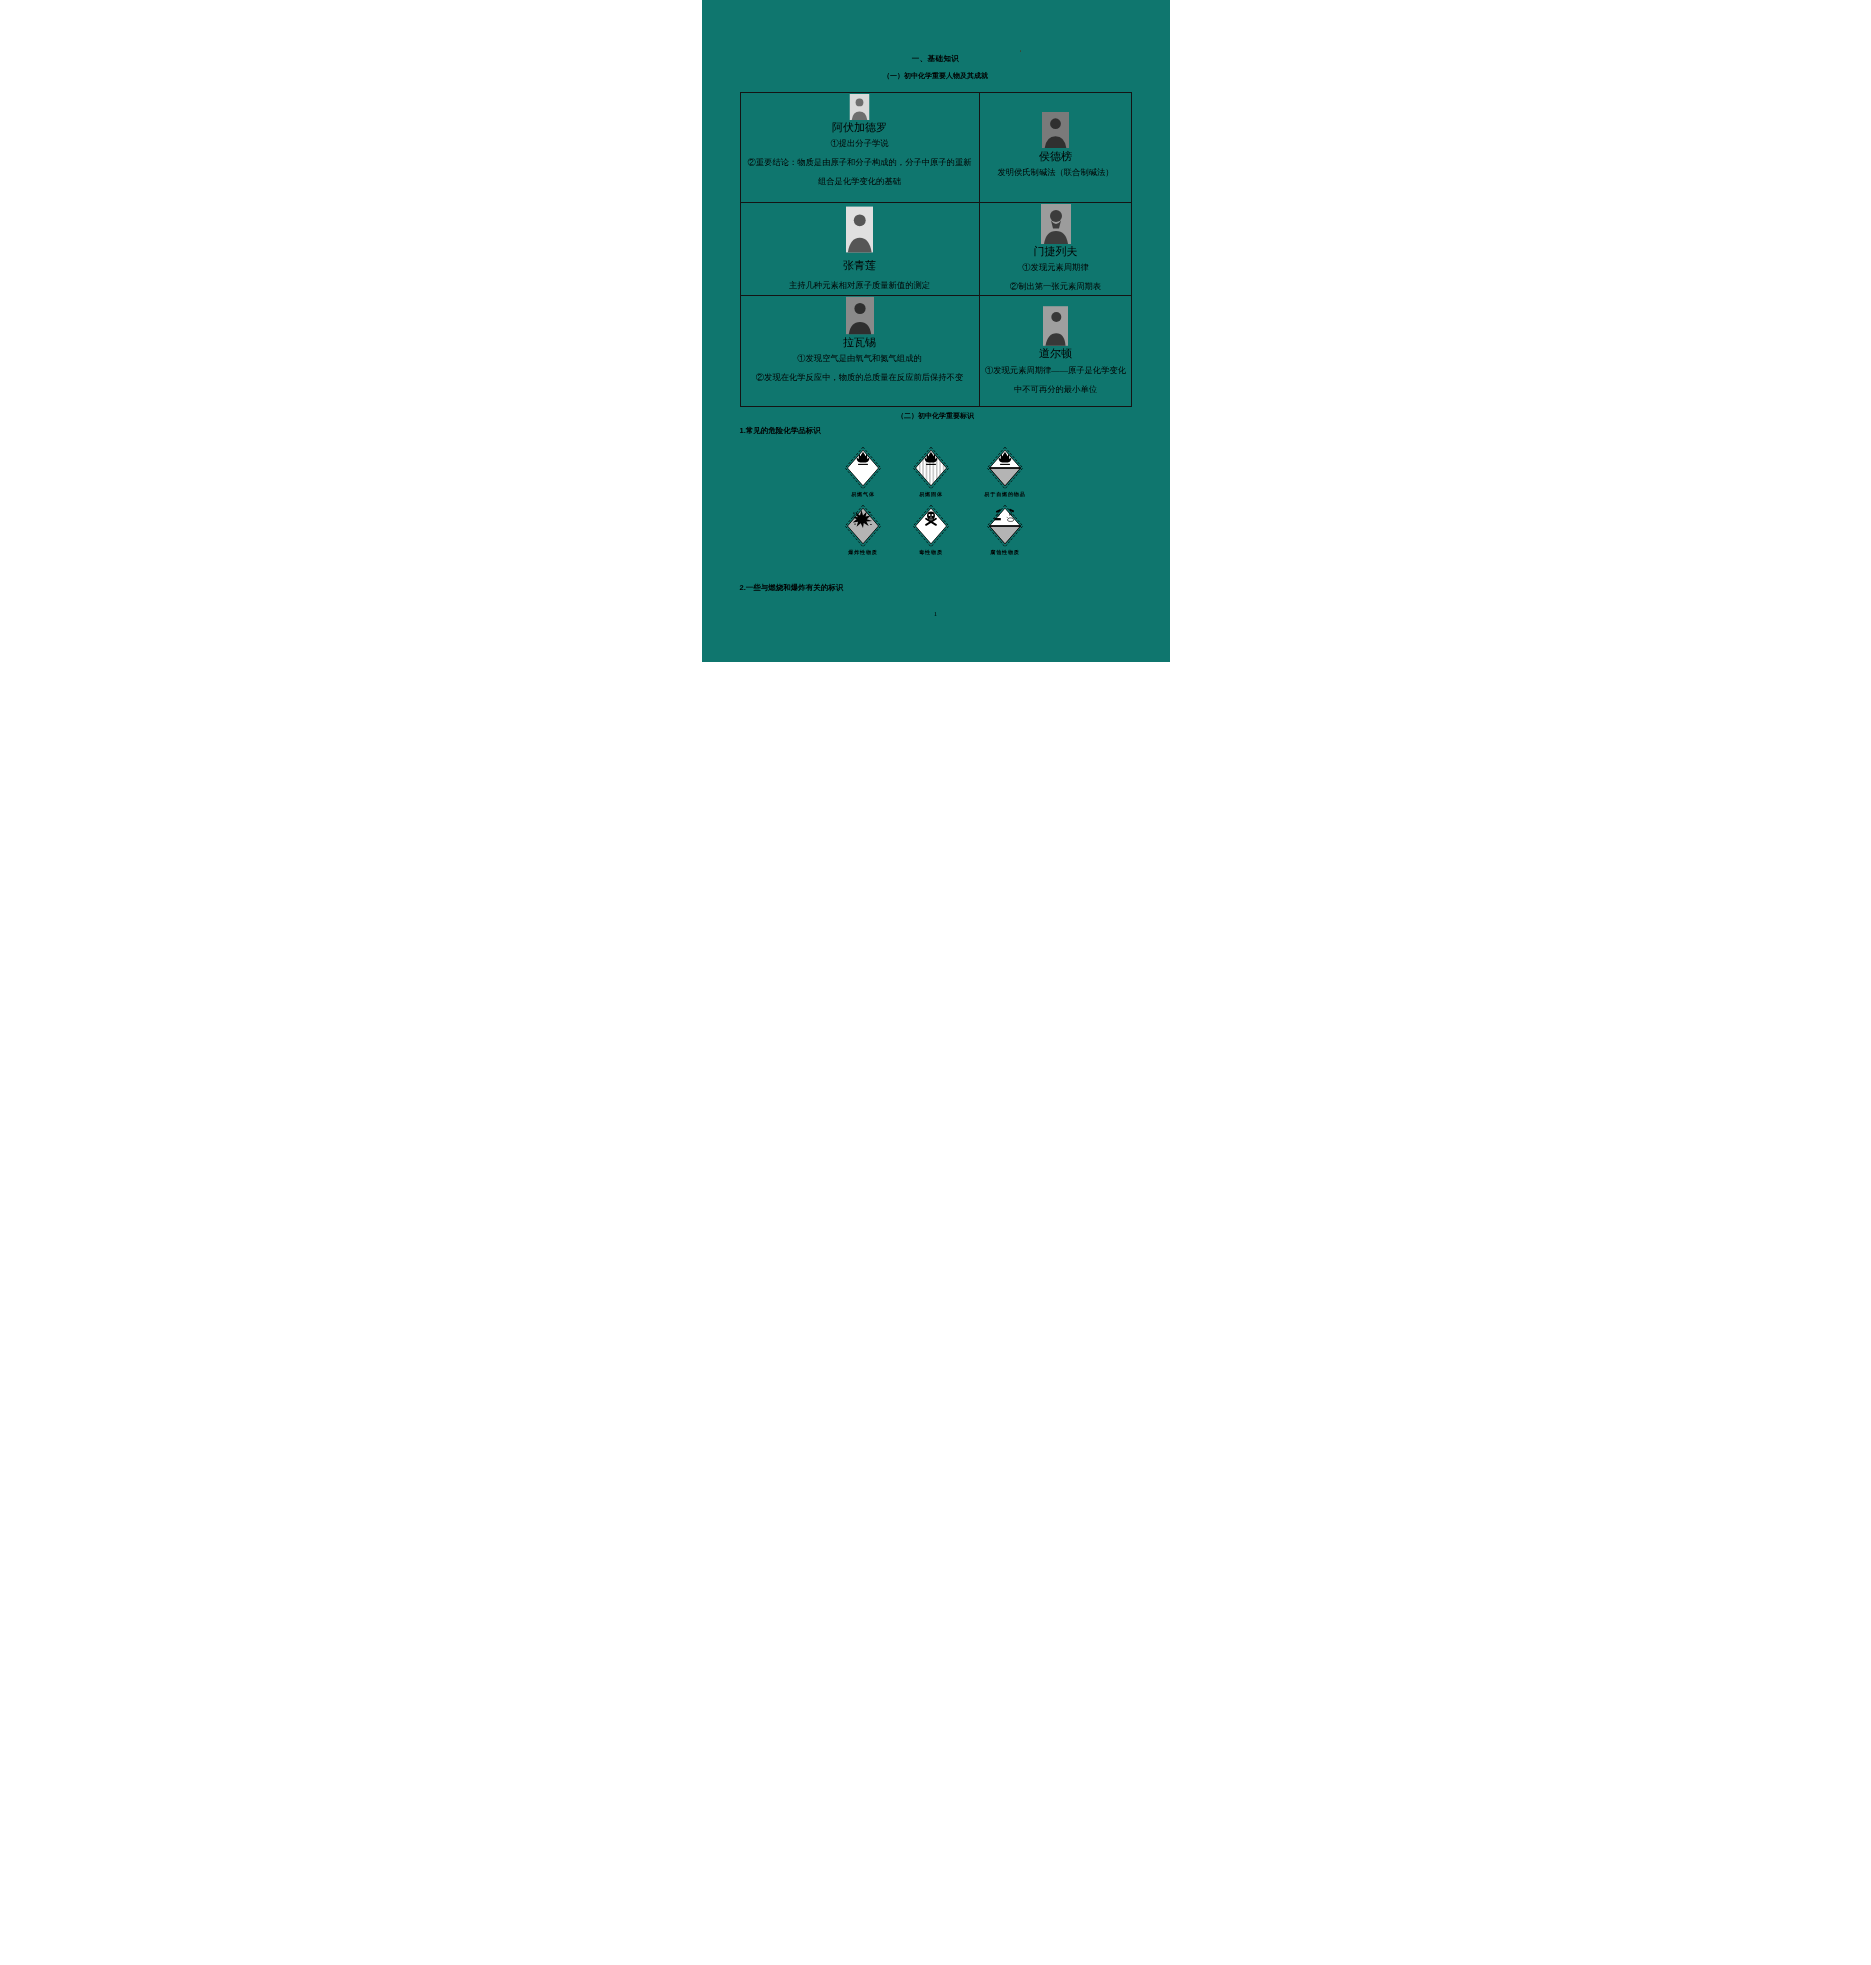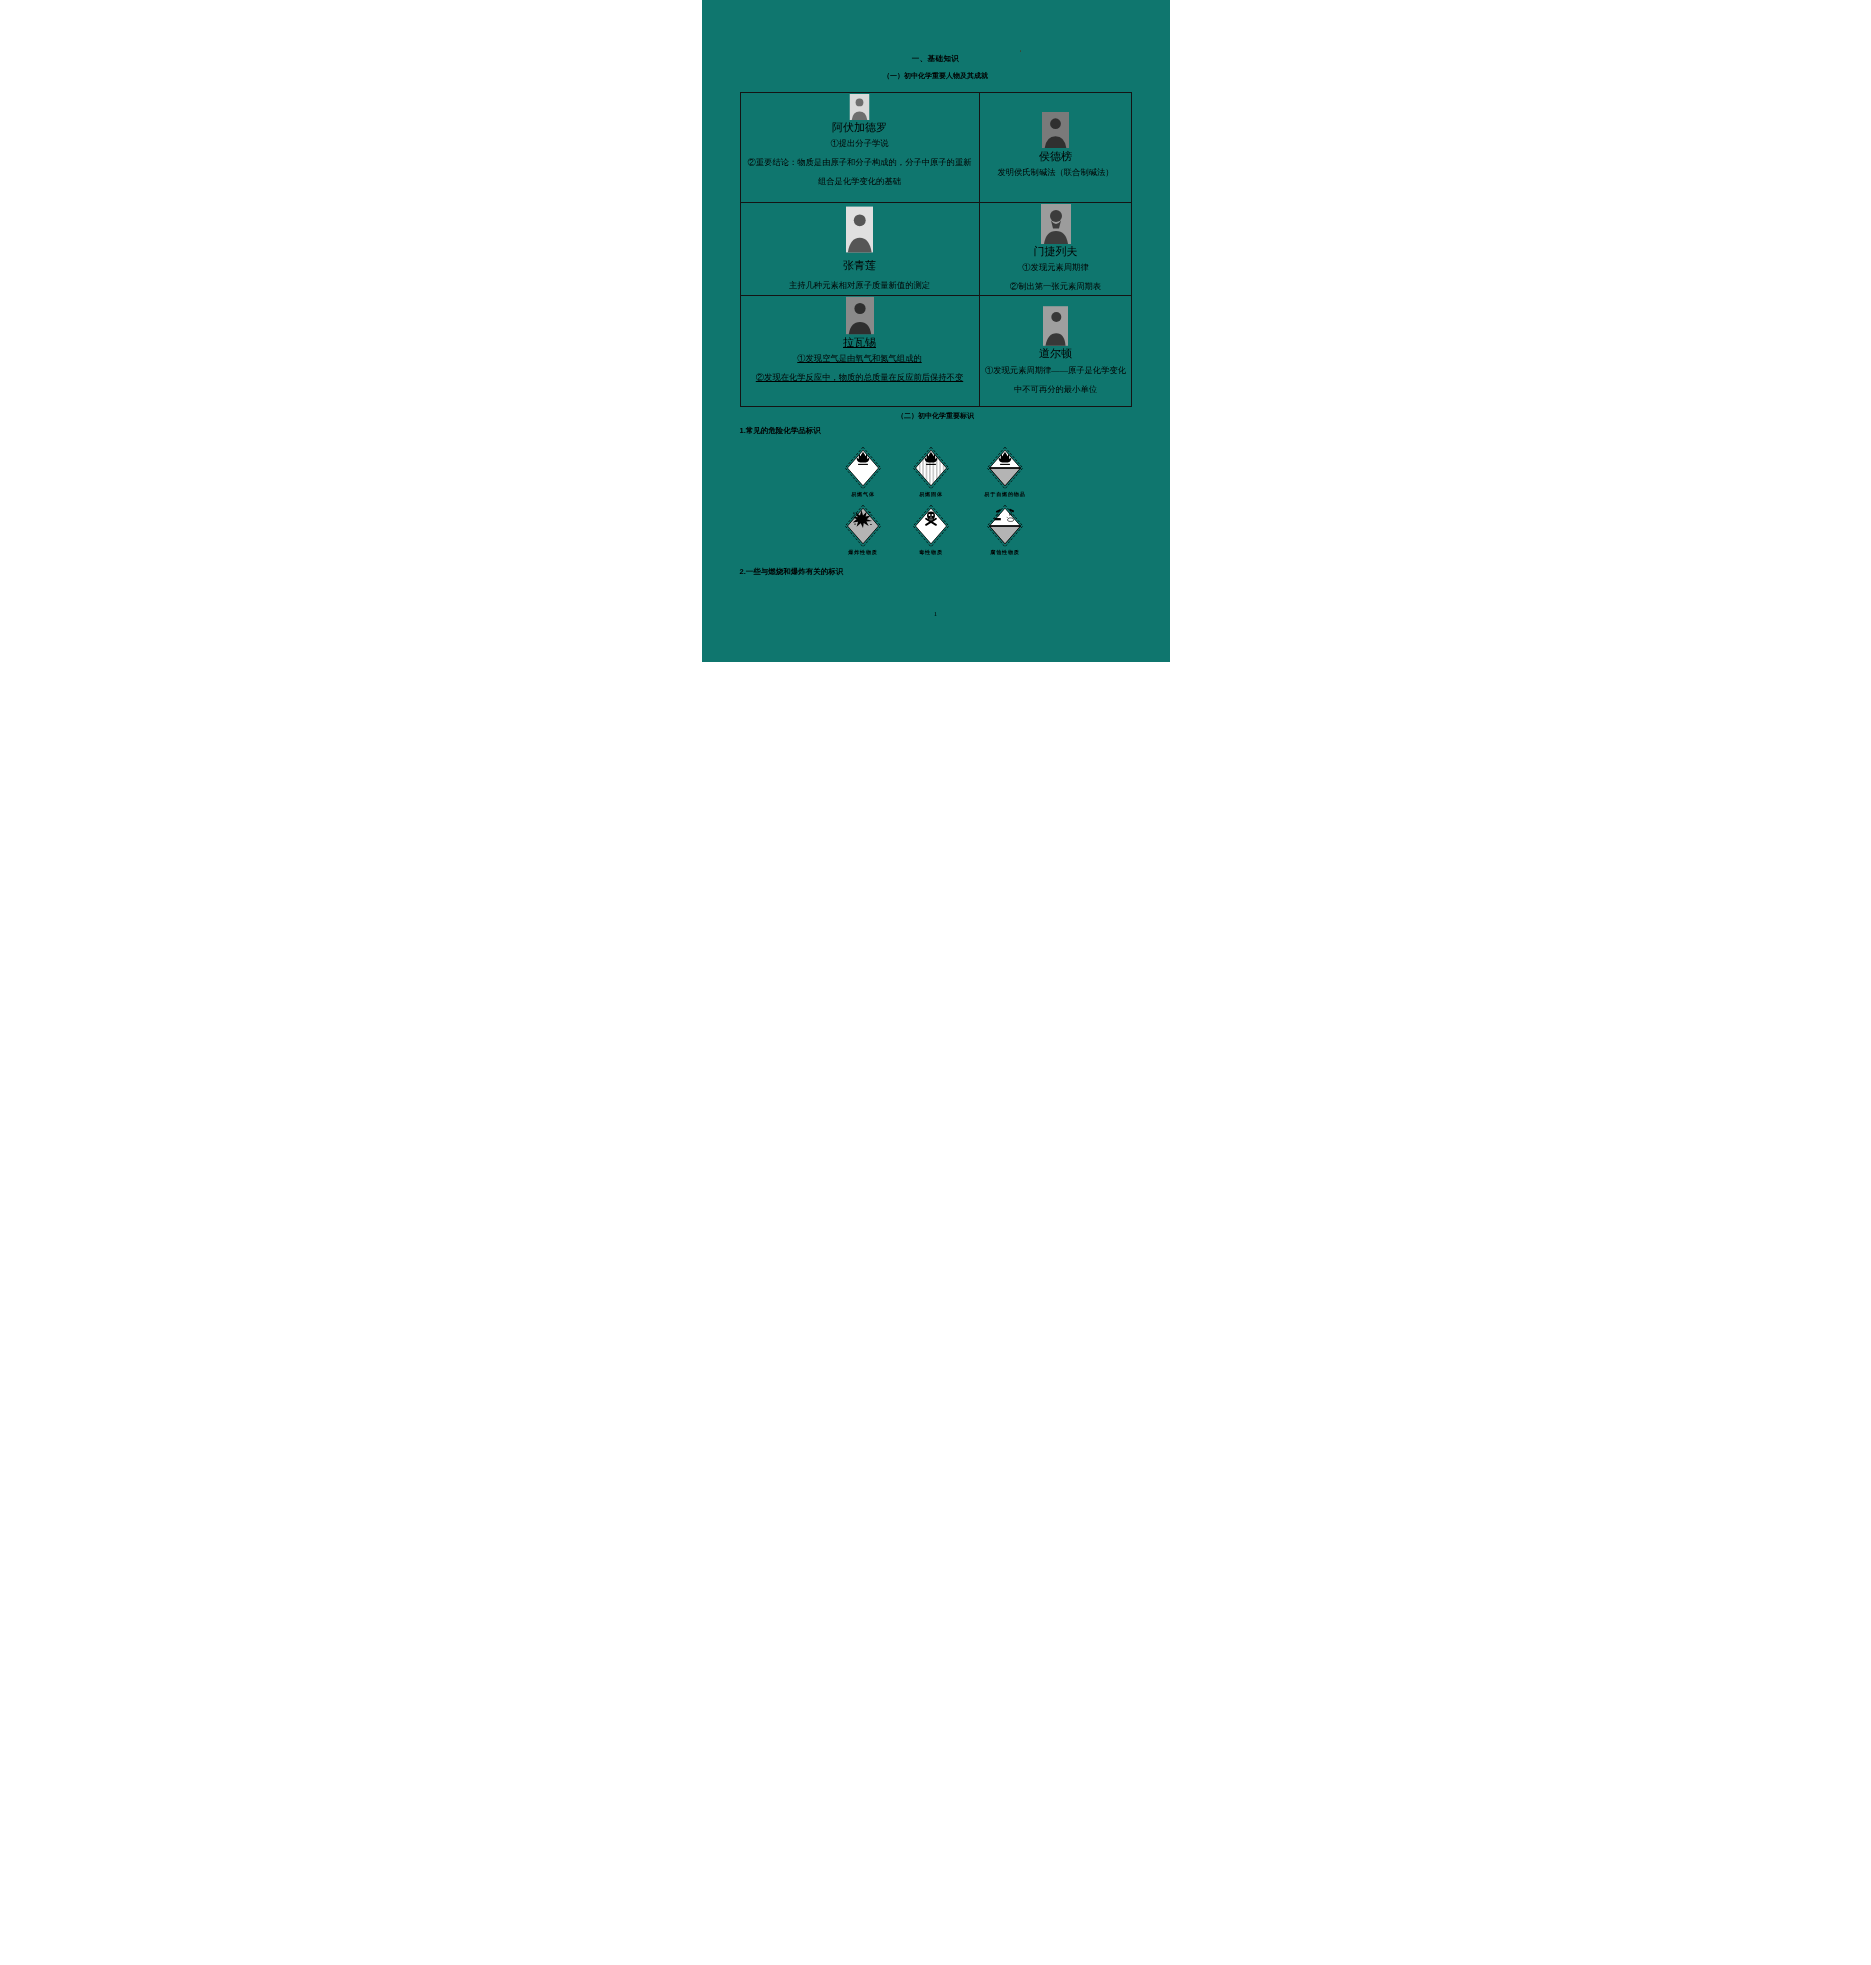--- a/index.html
+++ b/index.html
@@ -70,21 +70,21 @@
   }
   .hazard-fig{
     position:absolute;width:59px;
     display:flex;flex-direction:column;align-items:center;
   }
   .hazard-fig svg{display:block;}
   .hazard-label{
     margin-top:1.2px;font-size:5.1px;font-weight:bold;
     letter-spacing:0.8px;white-space:nowrap;
   }
-  .sub-heading.second{margin-top:2px;}
+  .sub-heading.second{margin-top:18px;}
   .page-number{
     position:absolute;left:0;right:0;top:610px;
     text-align:center;font-size:6.7px;
   }
 </style>
 </head>
 <body>
 
 <div class="page">
 
@@ -139,21 +139,21 @@
           <circle cx="30" cy="24" r="12" fill="#3c3c3c"></circle>
           <path d="M20 33 q10 14 20 0 l-4 16 h-12 z" fill="#3c3c3c"></path>
           <path d="M6 80 q4 -26 24 -26 q20 0 24 26 z" fill="#3c3c3c"></path>
         </svg>
       </span>
       <div class="person-name">门捷列夫</div>
       <div class="ach left">①发现元素周期律</div>
       <div class="ach left">②制出第一张元素周期表</div>
     </div>
 
-    <div class="cell b-r" style="padding-top:0;text-decoration:underline;">
+    <div class="cell b-r" style="padding-top:0;">
       <span class="portrait">
         <svg width="28" height="39" viewBox="0 0 60 80">
           <rect width="60" height="80" fill="#8a8a8a"></rect>
           <circle cx="30" cy="25" r="12" fill="#2f2f2f"></circle>
           <path d="M6 80 q4 -26 24 -26 q20 0 24 26 z" fill="#2f2f2f"></path>
         </svg>
       </span>
       <div class="person-name">拉瓦锡</div>
       <div class="ach left">①发现空气是由氧气和氮气组成的</div>
       <div class="ach left">②发现在化学反应中，物质的总质量在反应前后保持不变</div>

